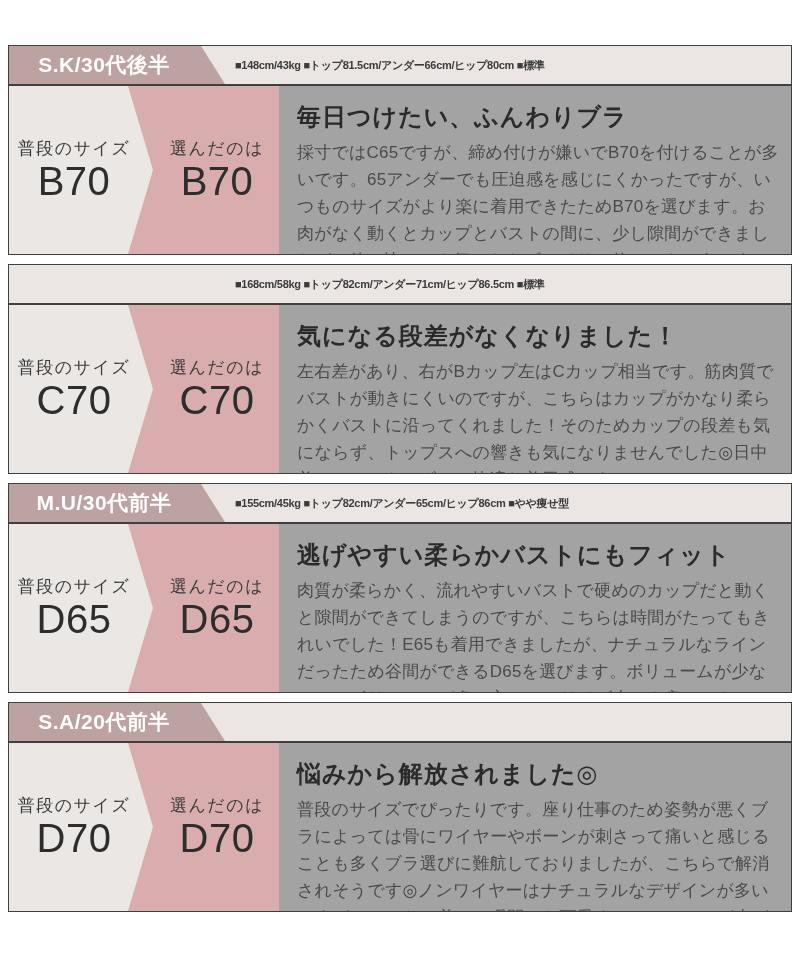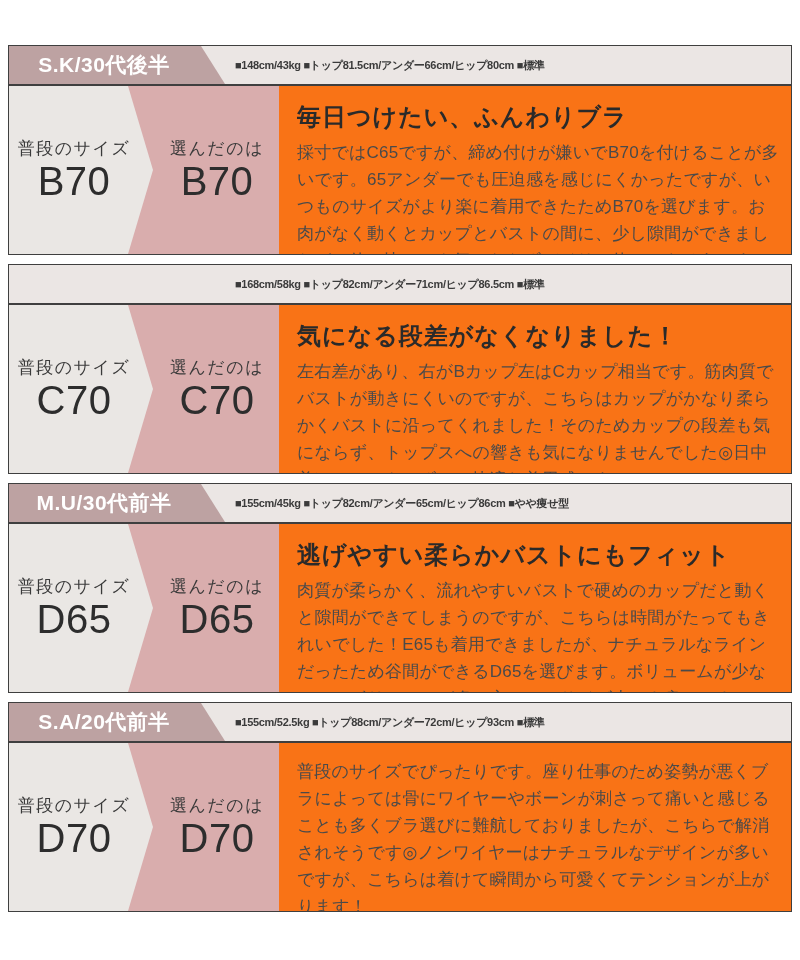--- a/index.html
+++ b/index.html
@@ -45,21 +45,21 @@
     clip-path:polygon(0 0, 119px 0, 144px 50%, 119px 100%, 0 100%);
   }
   .zone { position:absolute; top:0; bottom:0; display:flex; flex-direction:column; justify-content:center; align-items:center; }
   .zone-usual  { left:0; width:144px; padding-right:14px; }
   .zone-chosen { left:144px; right:0; padding-left:2px;align-items:center; }
   .size-label { font-size:17px; color:#3a3a3a; letter-spacing:1.5px; font-weight:500; white-space:nowrap; }
   .size-value { font-size:40px; font-weight:400; color:#2d2d2d; line-height:1.08; letter-spacing:0.5px; white-space:nowrap; }
   .size-value:empty { display:none; }
 
   .review {
-    flex:1; padding:15px 8px 0 18px; background:#f97316; overflow:hidden;
+    flex:1; padding:15px 8px 0 18px; background:#a3a3a3; overflow:hidden;
   }
   .review-title {
     font-size:24px; font-weight:bold; color:#2a2a2a; letter-spacing:1px;
     margin-bottom:6px; white-space:nowrap;
   }
   .review-text {
     font-size:17px; line-height:1.59; color:#4a4a4a; letter-spacing:0.2px;
     text-align:left;
   }
 </style>
@@ -137,34 +137,34 @@
       <div class="review">
         <div class="review-title">逃げやすい柔らかバストにもフィット</div>
         <div class="review-text">肉質が柔らかく、流れやすいバストで硬めのカップだと動くと隙間ができてしまうのですが、こちらは時間がたってもきれいでした！E65も着用できましたが、ナチュラルなラインだったため谷間ができるD65を選びます。ボリュームが少ないのでボリュームが多い方はワンサイズ上でも良いかも◎</div>
       </div>
     </div>
   </section>
 
   <section class="card">
     <div class="card-header">
       <div class="name-badge">S.A/20代前半</div>
-      <div class="stats">■155cm/52.5kg ■トップ88cm/アンダー72cm/ヒップ93cm ■標準</div>
     </div>
     <div class="card-body">
       <div class="size-panel">
         <div class="gray-shape"></div>
         <div class="zone zone-usual">
           <div class="size-label">普段のサイズ</div>
           <div class="size-value">D70</div>
 
         </div>
         <div class="zone zone-chosen">
           <div class="size-label">選んだのは</div>
           <div class="size-value">D70</div>
         </div>
       </div>
       <div class="review">
+        <div class="review-title">悩みから解放されました◎</div>
         <div class="review-text">普段のサイズでぴったりです。座り仕事のため姿勢が悪くブラによっては骨にワイヤーやボーンが刺さって痛いと感じることも多くブラ選びに難航しておりましたが、こちらで解消されそうです◎ノンワイヤーはナチュラルなデザインが多いですが、こちらは着けて瞬間から可愛くてテンションが上がります！</div>
       </div>
     </div>
   </section>
 
 </div>
 
 </body></html>

